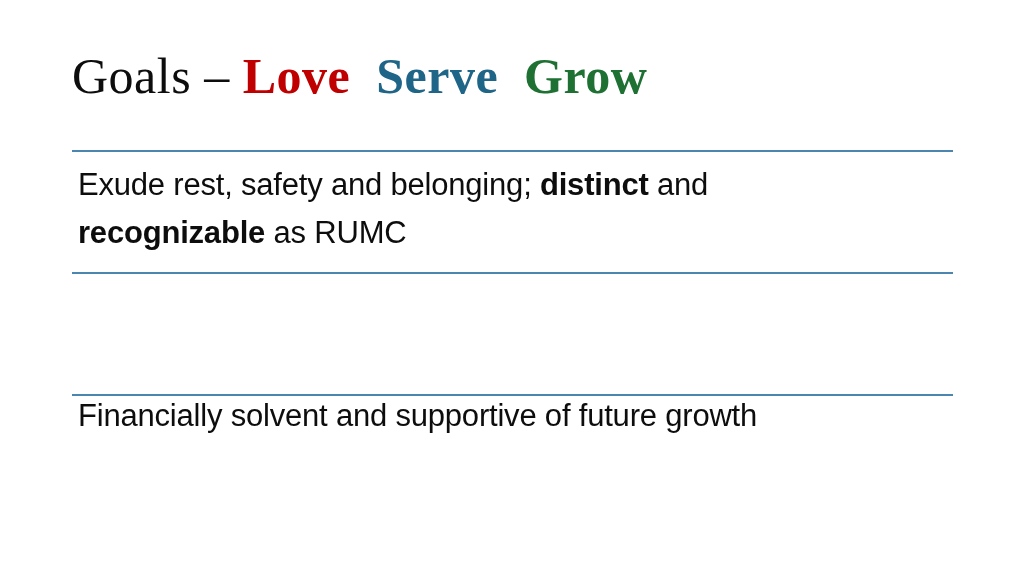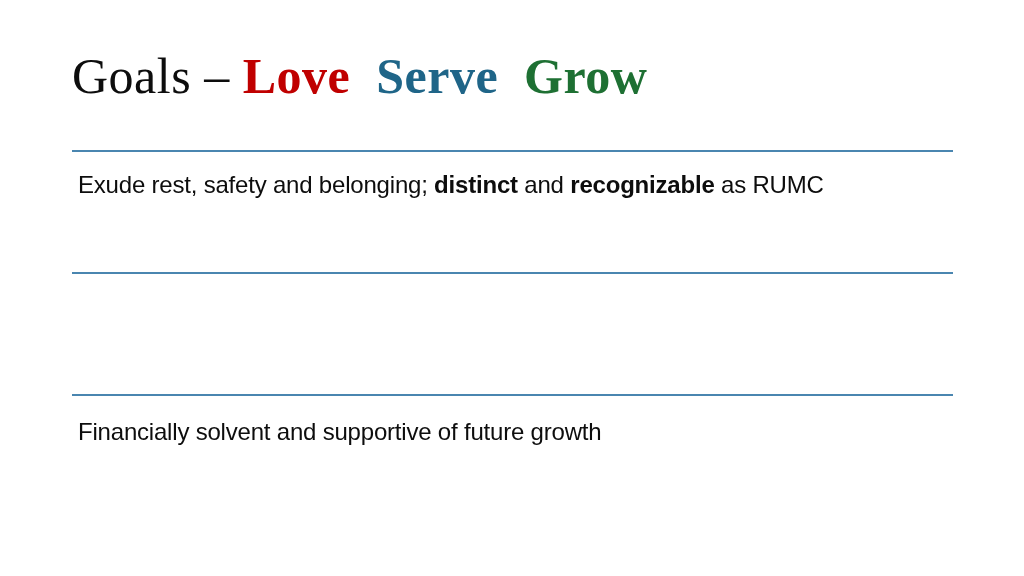--- a/index.html
+++ b/index.html
@@ -64,29 +64,29 @@
   .divider-1 { top: 150px; }
   .divider-2 { top: 272px; }
   .divider-3 { top: 394px; }
 
   
   .body-block {
     position: absolute;
     left: 78px;
     width: 800px;
     font-family: "Liberation Sans", sans-serif;
-    font-size: 24px;
+    font-size: 31px;
     line-height: 48px;
     color: #0d0d0d;
     font-stretch: condensed;
     letter-spacing: -0.2px;
   }
   .block-1 { top: 161px; }
   .block-2 { top: 285px; }
-  .block-3 { top: 408px; }
+  .block-3 { top: 392px; }
 
   .body-block b,
   .body-block strong {
     font-weight: 700;
   }
 </style>
 </head>
 <body>
 
 <div class="slide">

